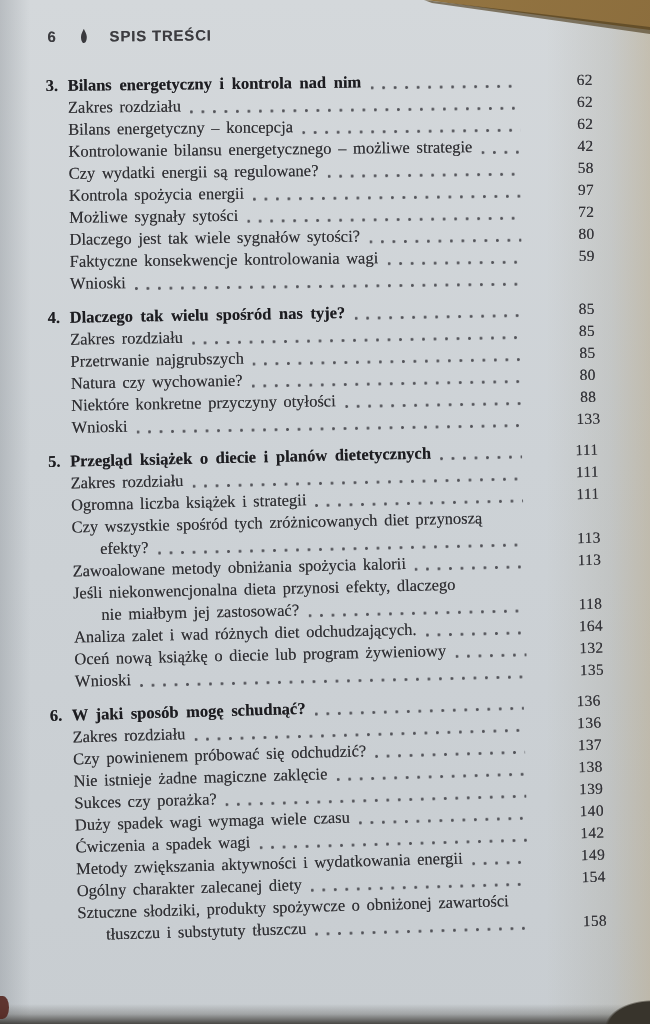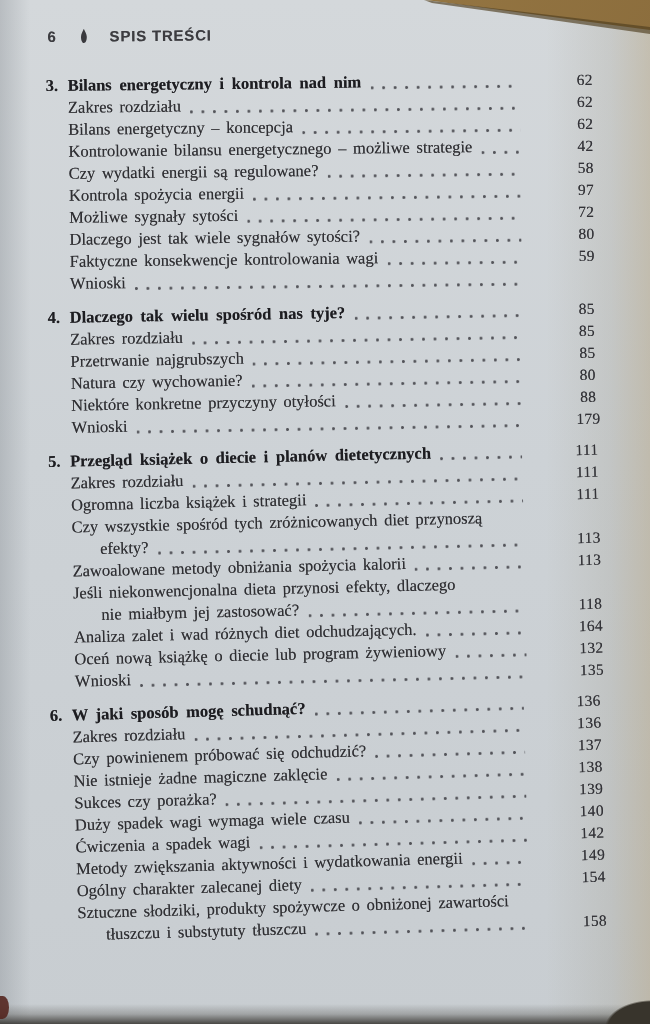--- a/index.html
+++ b/index.html
@@ -155,21 +155,21 @@
             <span class="pagenum">80</span>
           </div>
           <div class="row indent">
             <span class="entry-label">Niektóre konkretne przyczyny otyłości</span>
             <span class="leader"></span>
             <span class="pagenum">88</span>
           </div>
           <div class="row indent">
             <span class="entry-label">Wnioski</span>
             <span class="leader"></span>
-            <span class="pagenum">179</span>
+            <span class="pagenum">133</span>
           </div>
         </div>
         <div class="chapter" style="transform: rotate(-0.74deg);">
           <div class="row">
             <span class="chnum">5.</span>
             <span class="chtitle">Przegląd książek o diecie i planów dietetycznych</span>
             <span class="leader"></span>
             <span class="pagenum">111</span>
           </div>
           <div class="row indent">

